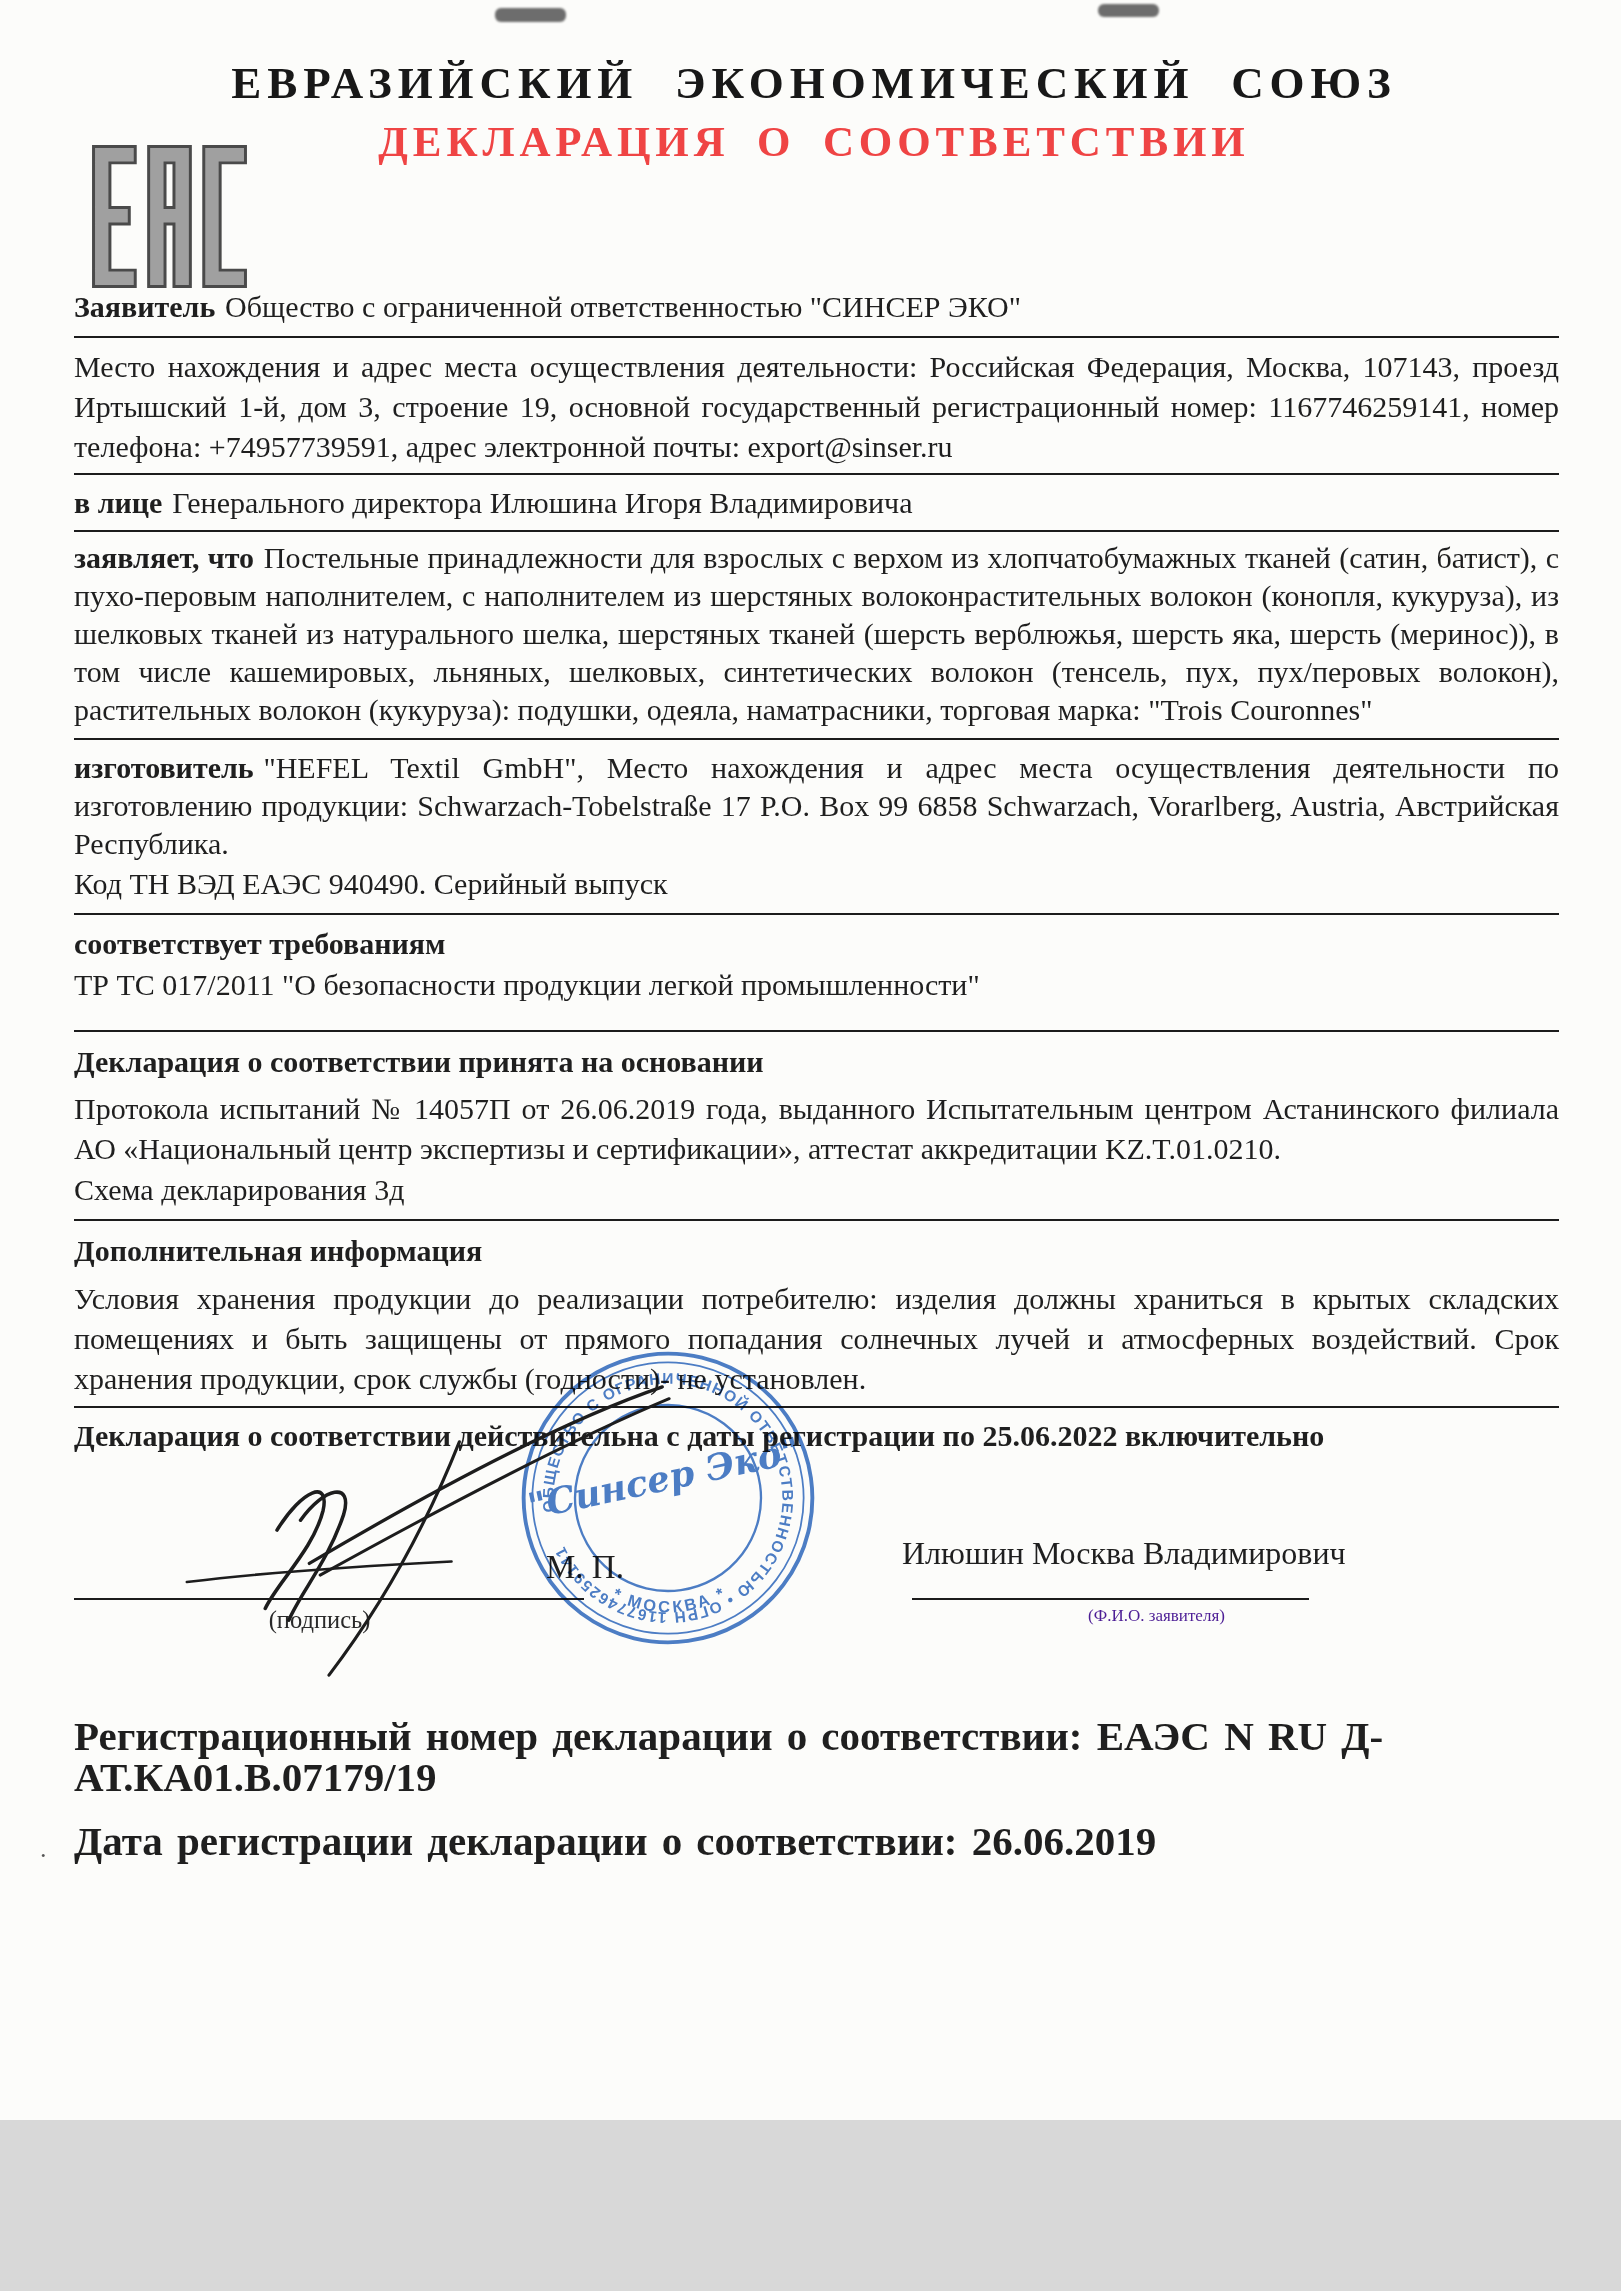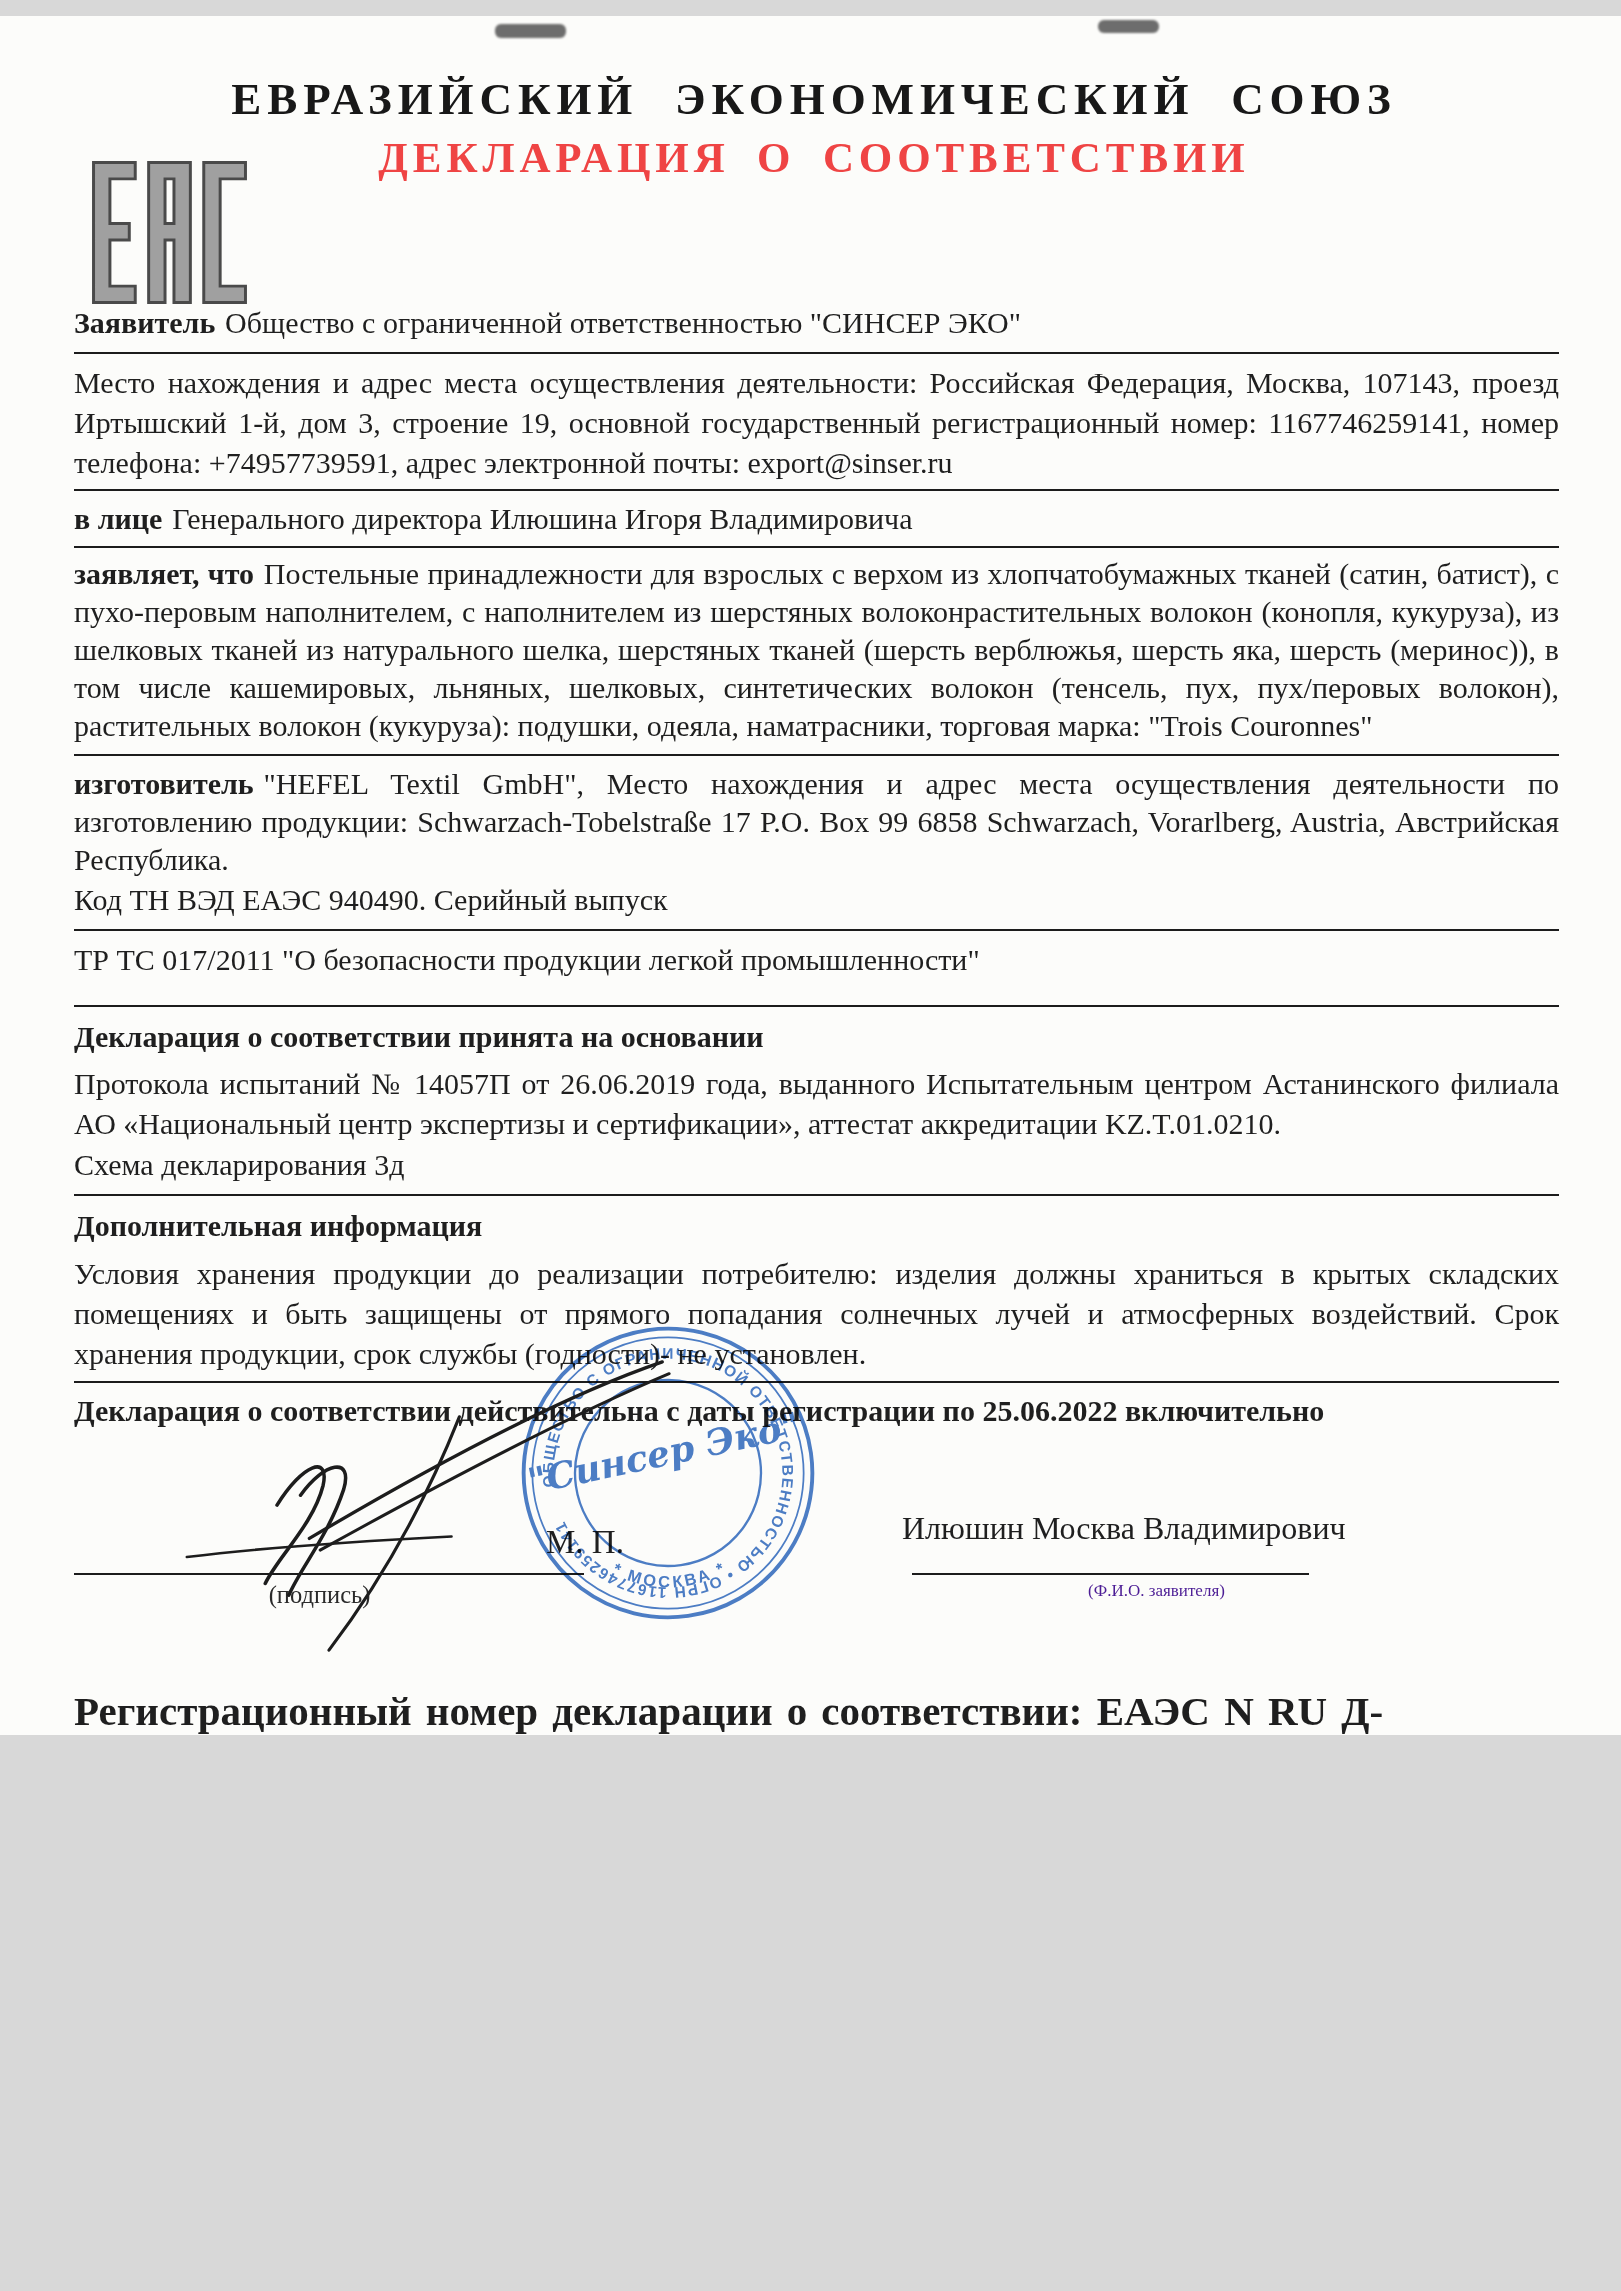--- a/index.html
+++ b/index.html
@@ -1,17 +1,17 @@
 <!DOCTYPE html>
 <html><head>
 <meta charset="utf-8">
 <style>
   html,body{margin:0;padding:0;background:#d8d8d8;}
   .page{
-    position:relative;width:1621px;height:1719px;margin:16px auto;
+    position:relative;width:1621px;height:2120px;margin:0 auto;
     background:#fcfcfa;overflow:hidden;
     font-family:"Liberation Serif","DejaVu Serif",serif;color:#1f1f1f;
   }
   
   .title-block{position:absolute;top:57px;left:118px;width:1392px;text-align:center;}
   .title-line1{font-size:45px;font-weight:bold;letter-spacing:5.9px;word-spacing:19.6px;color:#181818;}
   .title-line2{font-size:43px;font-weight:bold;letter-spacing:4.9px;word-spacing:11.8px;margin-top:7.8px;color:#ef4444;}
   .eac{position:absolute;left:92px;top:145px;}
   .smudge{position:absolute;background:#3e3e3e;border-radius:5.9px;opacity:.75;filter:blur(1px);}
   
@@ -87,20 +87,21 @@
     <hr class="rule">
 
     <div class="para tight">
       <span class="lbl">изготовитель</span><span>"HEFEL Textil GmbH", Место нахождения и адрес места осуществления деятельности по изготовлению продукции: Schwarzach-Tobelstraße 17 P.O. Box 99 6858 Schwarzach, Vorarlberg, Austria, Австрийская Республика.</span>
     </div>
 
     <div class="line">Код ТН ВЭД ЕАЭС 940490. Серийный выпуск</div>
 
     <hr class="rule">
 
+    <div class="line b">соответствует требованиям</div>
     <div class="line">ТР ТС 017/2011 "О безопасности продукции легкой промышленности"</div>
 
     <div class="gap-md"></div>
     <hr class="rule">
 
     <div class="line b">Декларация о соответствии принята на основании</div>
     <div class="gap-sm"></div>
     <div class="para">Протокола испытаний № 14057П от 26.06.2019 года, выданного Испытательным центром Астанинского филиала АО «Национальный центр экспертизы и сертификации», аттестат аккредитации KZ.T.01.0210.</div>
     <div class="line">Схема декларирования 3д</div>
 

